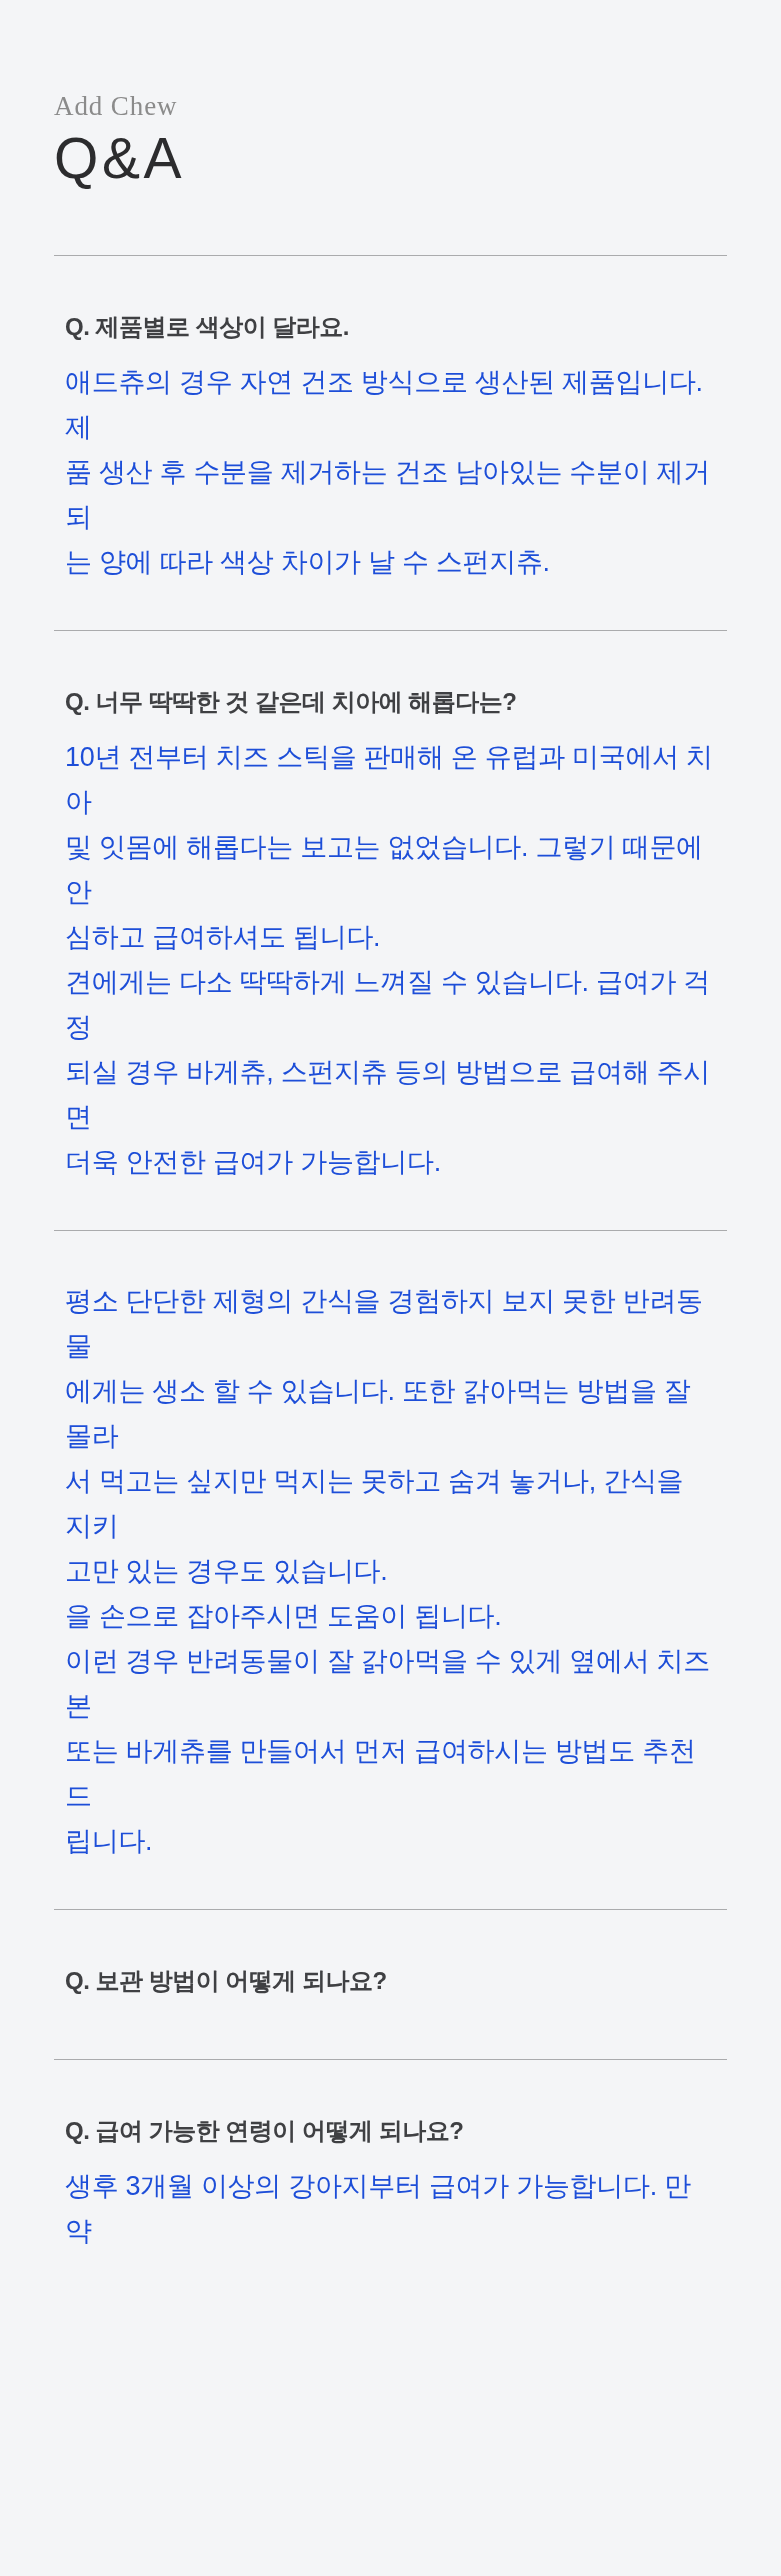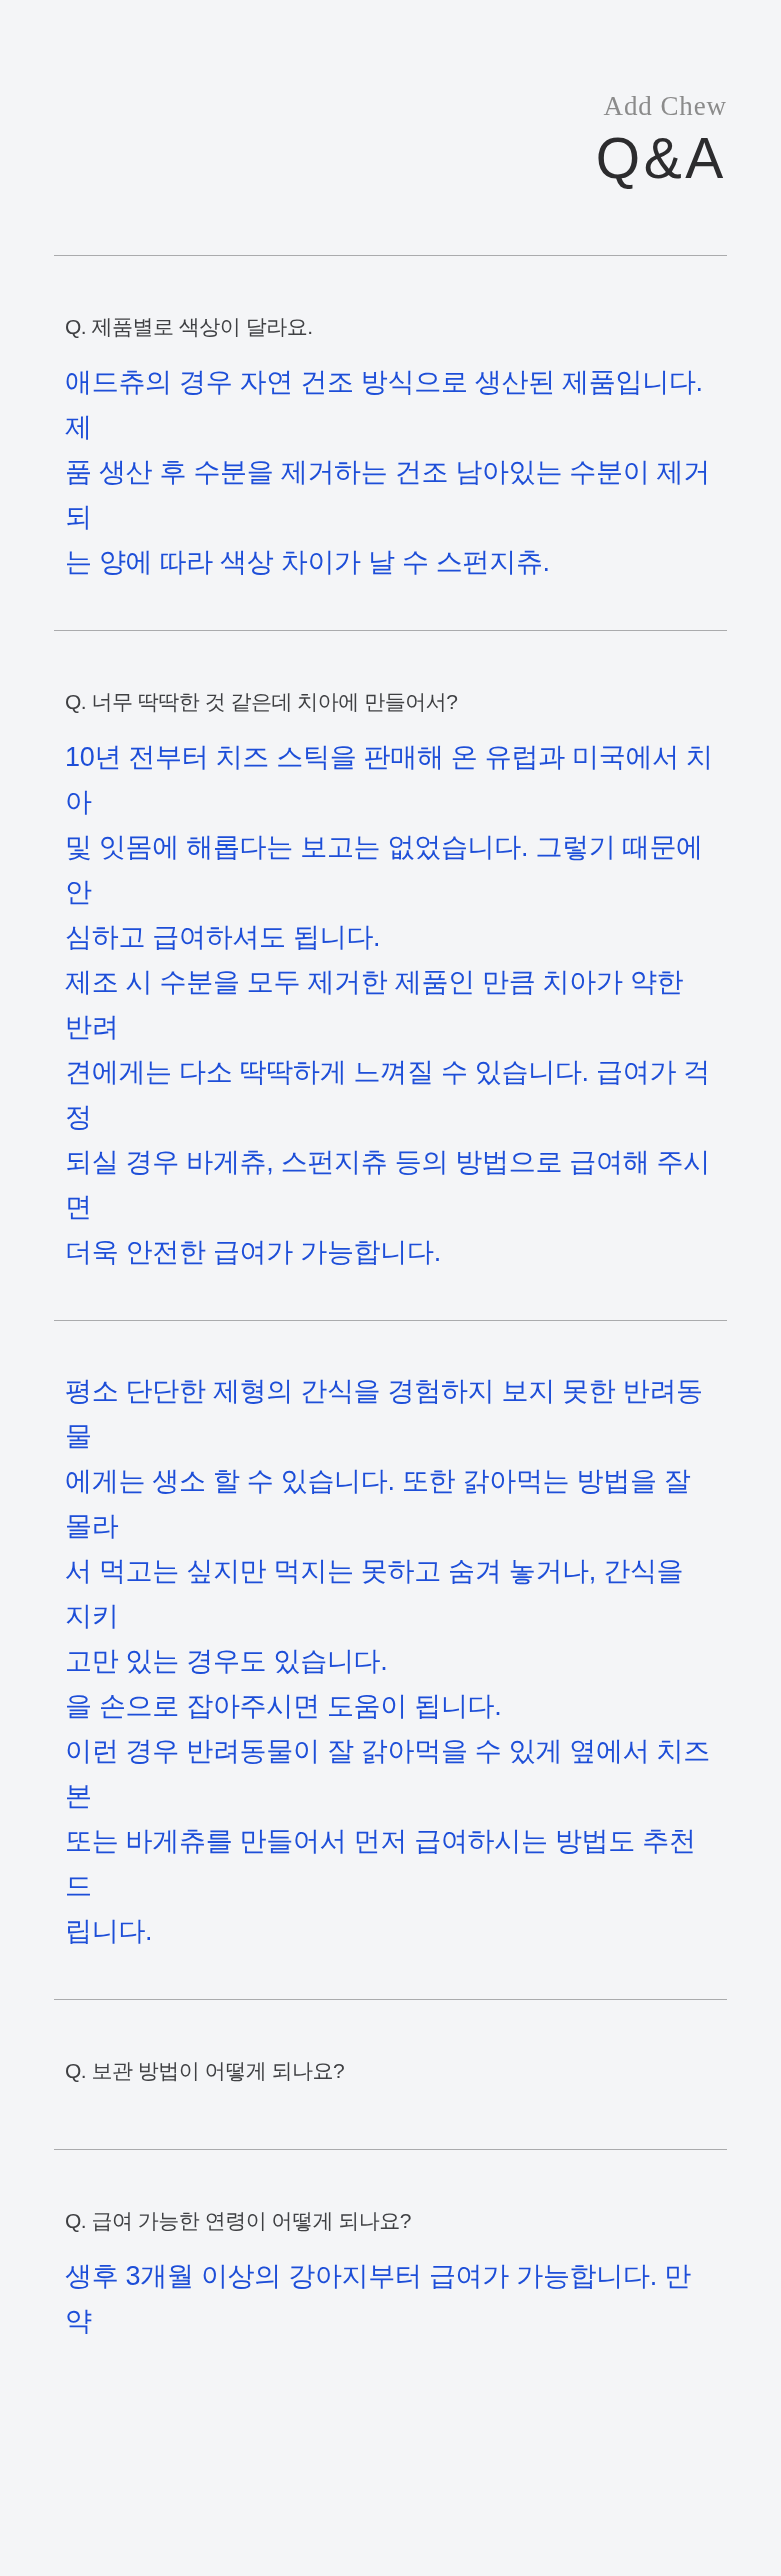--- a/index.html
+++ b/index.html
@@ -13,21 +13,21 @@
     font-family: "Liberation Sans", "DejaVu Sans", sans-serif;
     -webkit-font-smoothing: antialiased;
   }
   .page {
     box-sizing: border-box;
     width: 781px;
     min-height: 2576px;
     padding: 91px 54px 75px;
   }
   .page-header {
-    text-align: right;
+    text-align: left;
   }
   .brand {
     font-family: "Liberation Serif", "DejaVu Serif", serif;
     font-size: 27px;
     line-height: 31px;
     color: #8b8b8b;
     letter-spacing: 0.9px;
   }
   .page-title {
     margin: 12.7px 0 0;
@@ -39,23 +39,23 @@
   }
   .qa-list {
     margin-top: 73px;
   }
   .qa-section {
     border-top: 1.8px solid #aaabad;
     padding: 48px 11px 45px;
   }
   .question {
     margin: 0 0 11px;
-    font-size: 21px;
+    font-size: 24px;
     line-height: 45px;
-    font-weight: 400;
+    font-weight: 700;
     color: #3f4043;
     letter-spacing: -0.5px;
   }
   .answer {
     font-size: 27px;
     line-height: 45px;
     font-weight: 400;
     color: #1d4ed8;
     letter-spacing: -0.3px;
   }
@@ -75,27 +75,26 @@
         </h2>
     <div class="answer">
           <div>애드츄의 경우 자연 건조 방식으로 생산된 제품입니다. 제</div>
           <div>품 생산 후 수분을 제거하는 건조 남아있는 수분이 제거되</div>
           <div>는 양에 따라 색상 차이가 날 수 스펀지츄.</div>
         </div>
   </section>
 
   <section class="qa-section">
     <h2 class="question">
-          <div>Q. 너무 딱딱한 것 같은데 치아에 만들어서?</div>
+          <div>Q. 너무 딱딱한 것 같은데 치아에 해롭다는?</div>
         </h2>
     <div class="answer">
           <div>10년 전부터 치즈 스틱을 판매해 온 유럽과 미국에서 치아</div>
           <div>및 잇몸에 해롭다는 보고는 없었습니다. 그렇기 때문에 안</div>
           <div>심하고 급여하셔도 됩니다.</div>
-          <div>제조 시 수분을 모두 제거한 제품인 만큼 치아가 약한 반려</div>
           <div>견에게는 다소 딱딱하게 느껴질 수 있습니다. 급여가 걱정</div>
           <div>되실 경우 바게츄, 스펀지츄 등의 방법으로 급여해 주시면</div>
           <div>더욱 안전한 급여가 가능합니다.</div>
         </div>
   </section>
 
   <section class="qa-section">
     <div class="answer">
           <div>평소 단단한 제형의 간식을 경험하지 보지 못한 반려동물</div>
           <div>에게는 생소 할 수 있습니다. 또한 갉아먹는 방법을 잘 몰라</div>

